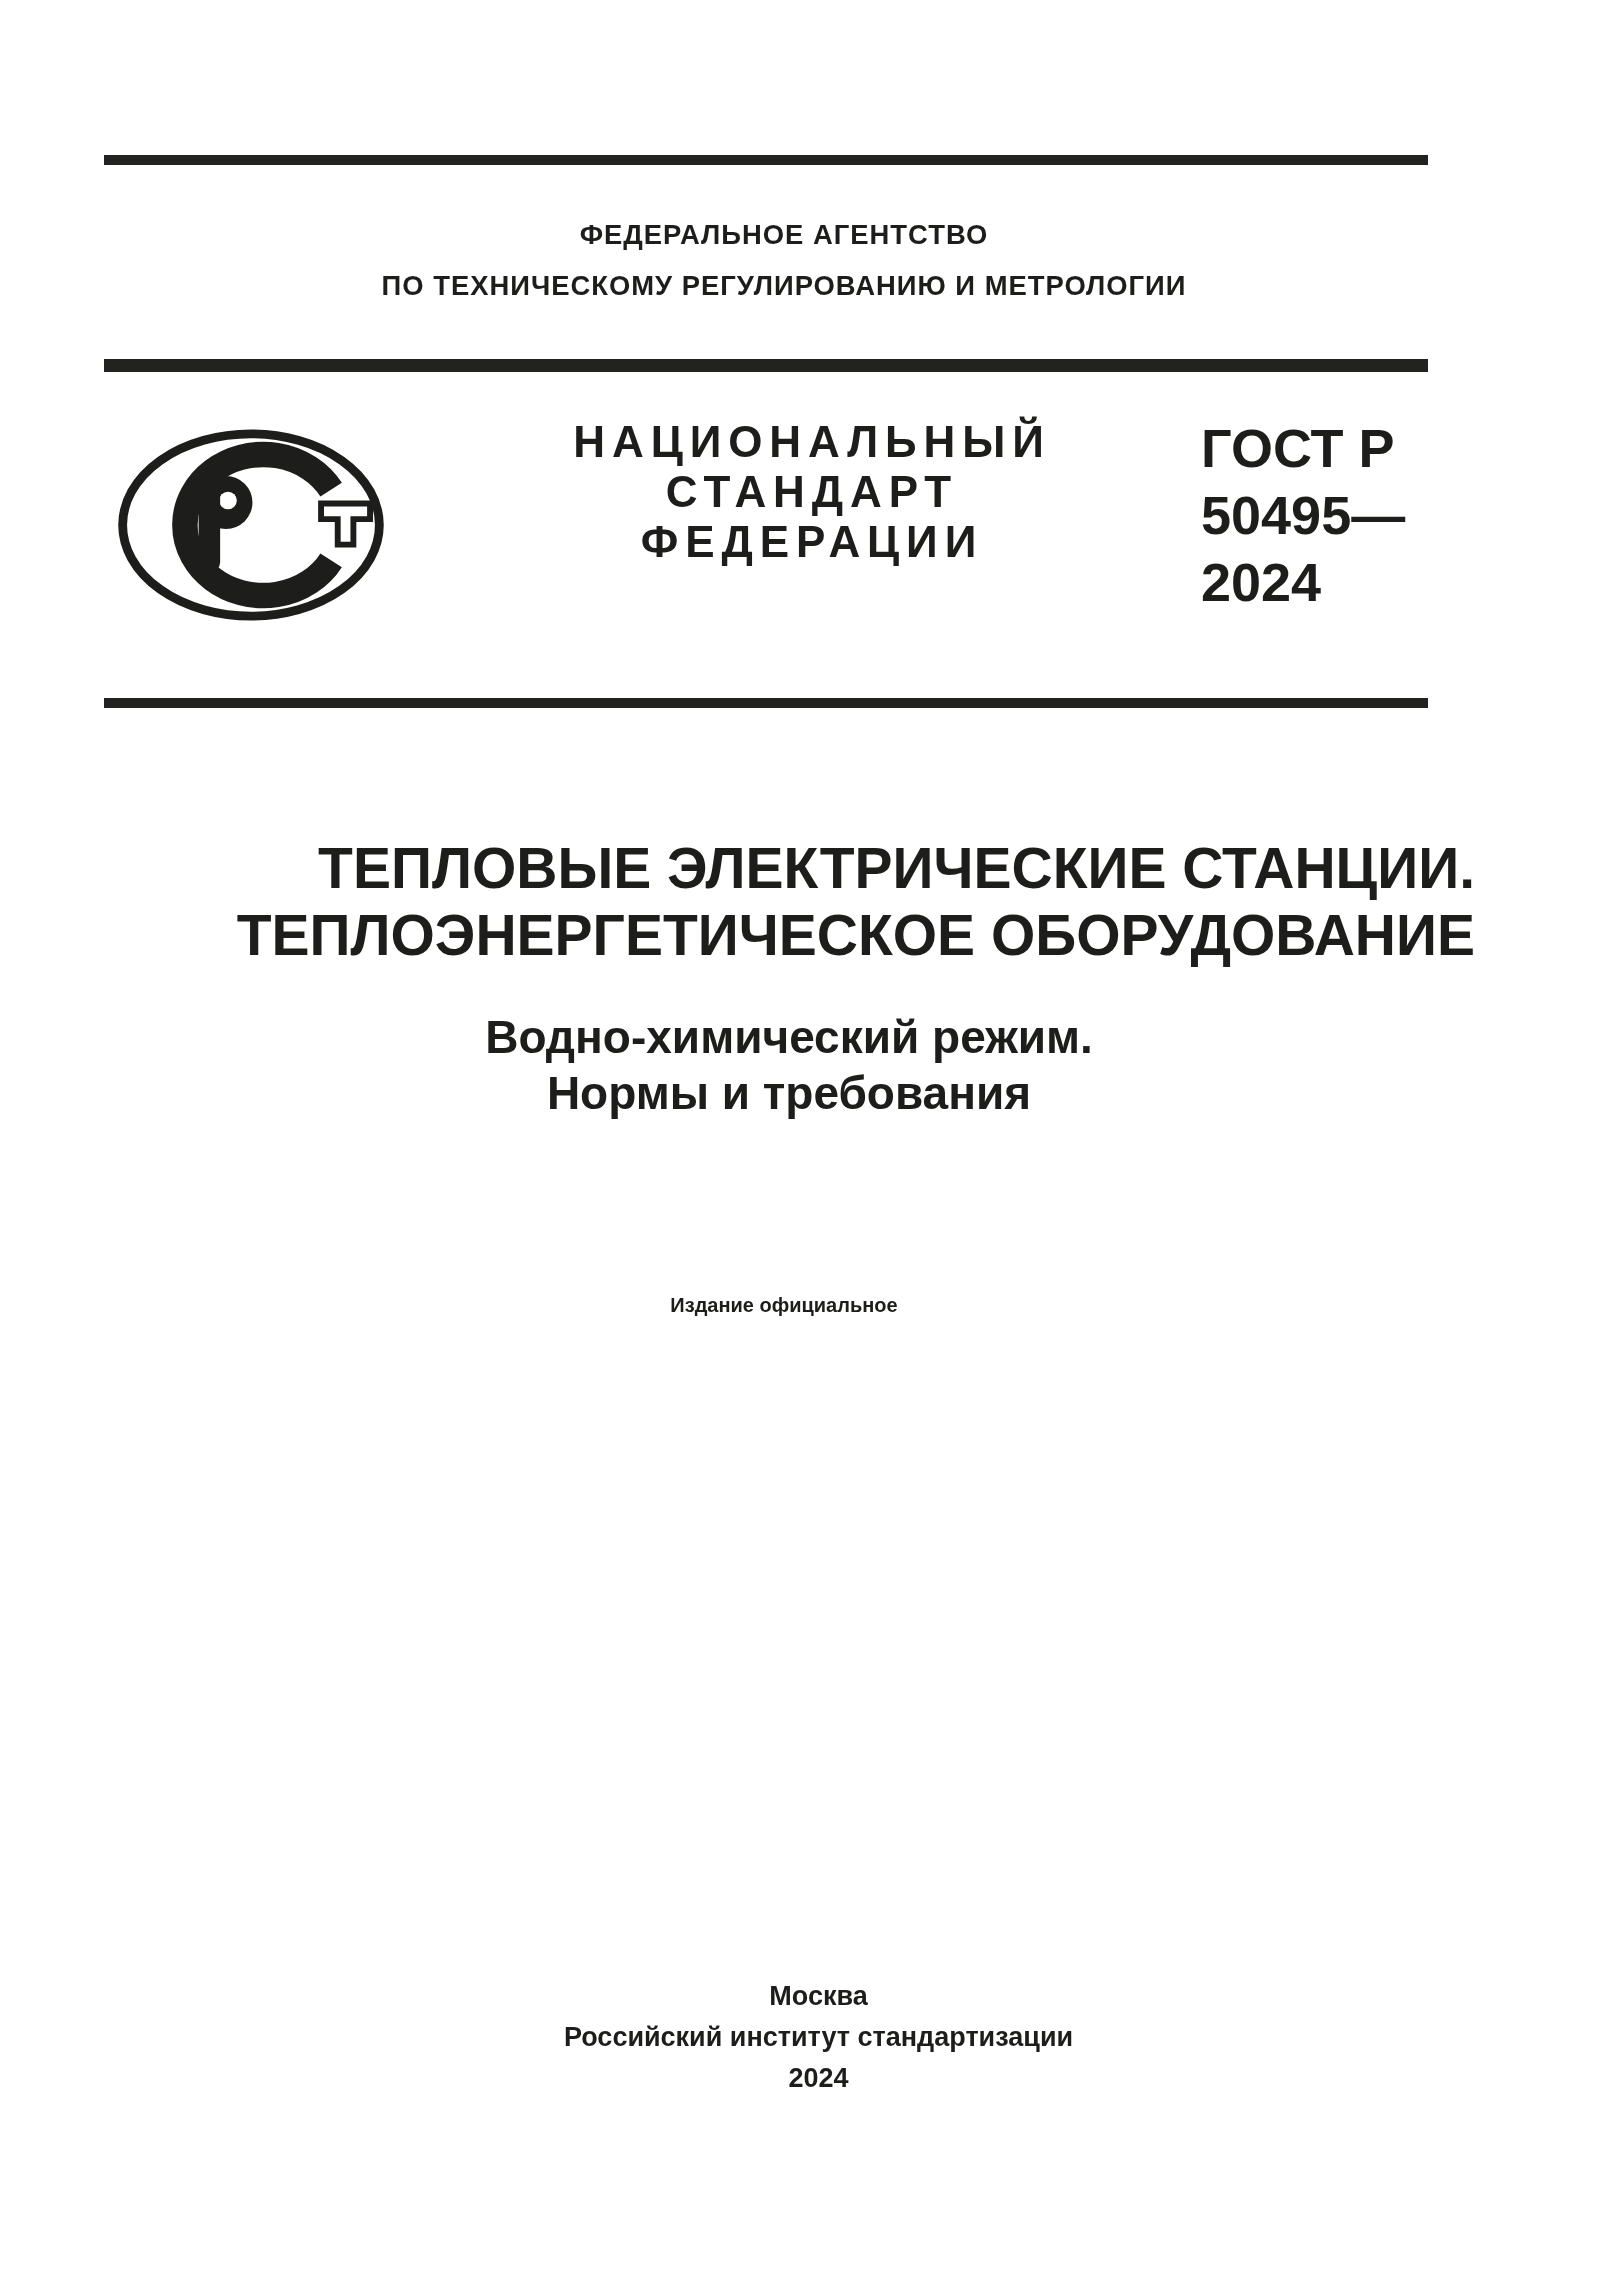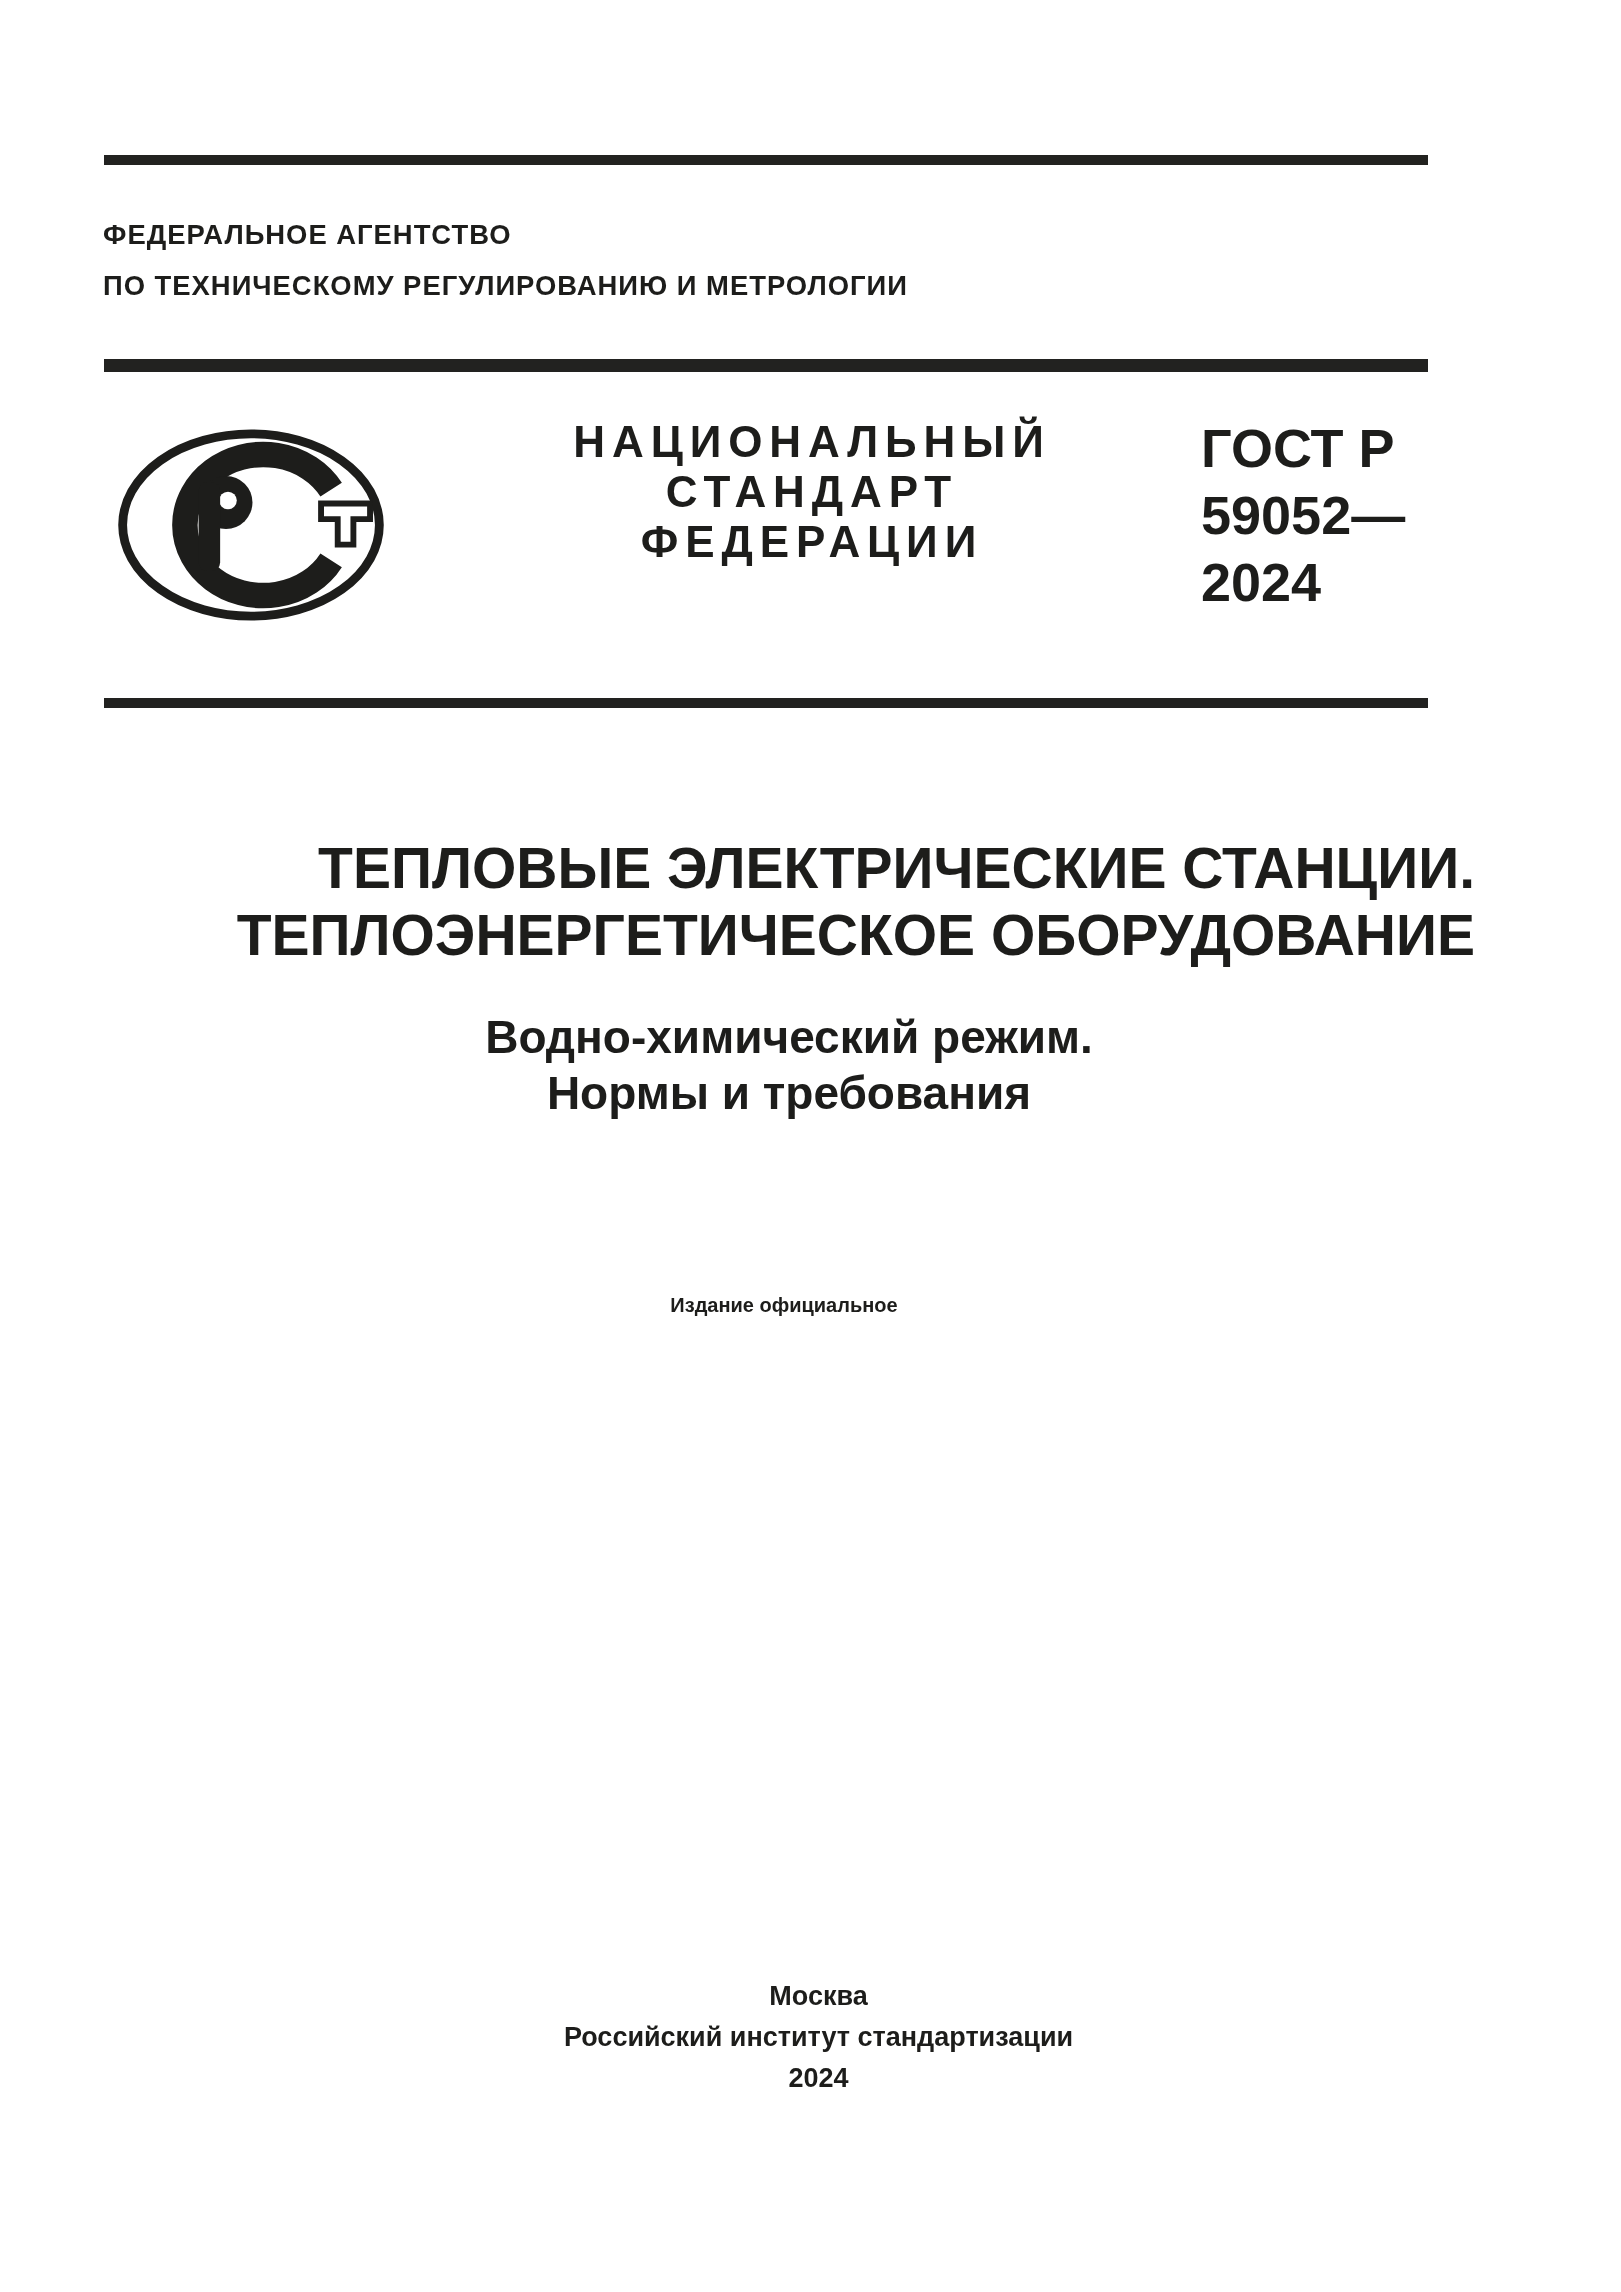--- a/index.html
+++ b/index.html
@@ -26,21 +26,21 @@
   }
   .bar-top    { top: 155px; height: 9.8px; }
   .bar-middle { top: 359px; height: 12.7px; }
   .bar-lower  { top: 698px; height: 9.8px; }
 
   .agency {
     position: absolute;
     left: 103px;
     top: 209px;
     width: 1362px;
-    text-align: left;
+    text-align: center;
     font-size: 27.4px;
     line-height: 51px;
     letter-spacing: 1px;
   }
 
   .logo-box {
     position: absolute;
     left: 116px;
     top: 428px;
     width: 270px;
@@ -134,21 +134,21 @@
   </div>
 
   <div class="nat-standard">
     <div>НАЦИОНАЛЬНЫЙ</div>
     <div>СТАНДАРТ</div>
     <div>ФЕДЕРАЦИИ</div>
   </div>
 
   <div class="designation">
     <div>ГОСТ Р</div>
-    <div>59052—</div>
+    <div>50495—</div>
     <div>2024</div>
   </div>
 
   <div class="bar bar-lower"></div>
 
   <div class="doc-title">
     <div>ТЕПЛОВЫЕ ЭЛЕКТРИЧЕСКИЕ СТАНЦИИ.</div>
     <div>ТЕПЛОЭНЕРГЕТИЧЕСКОЕ ОБОРУДОВАНИЕ</div>
   </div>
 

